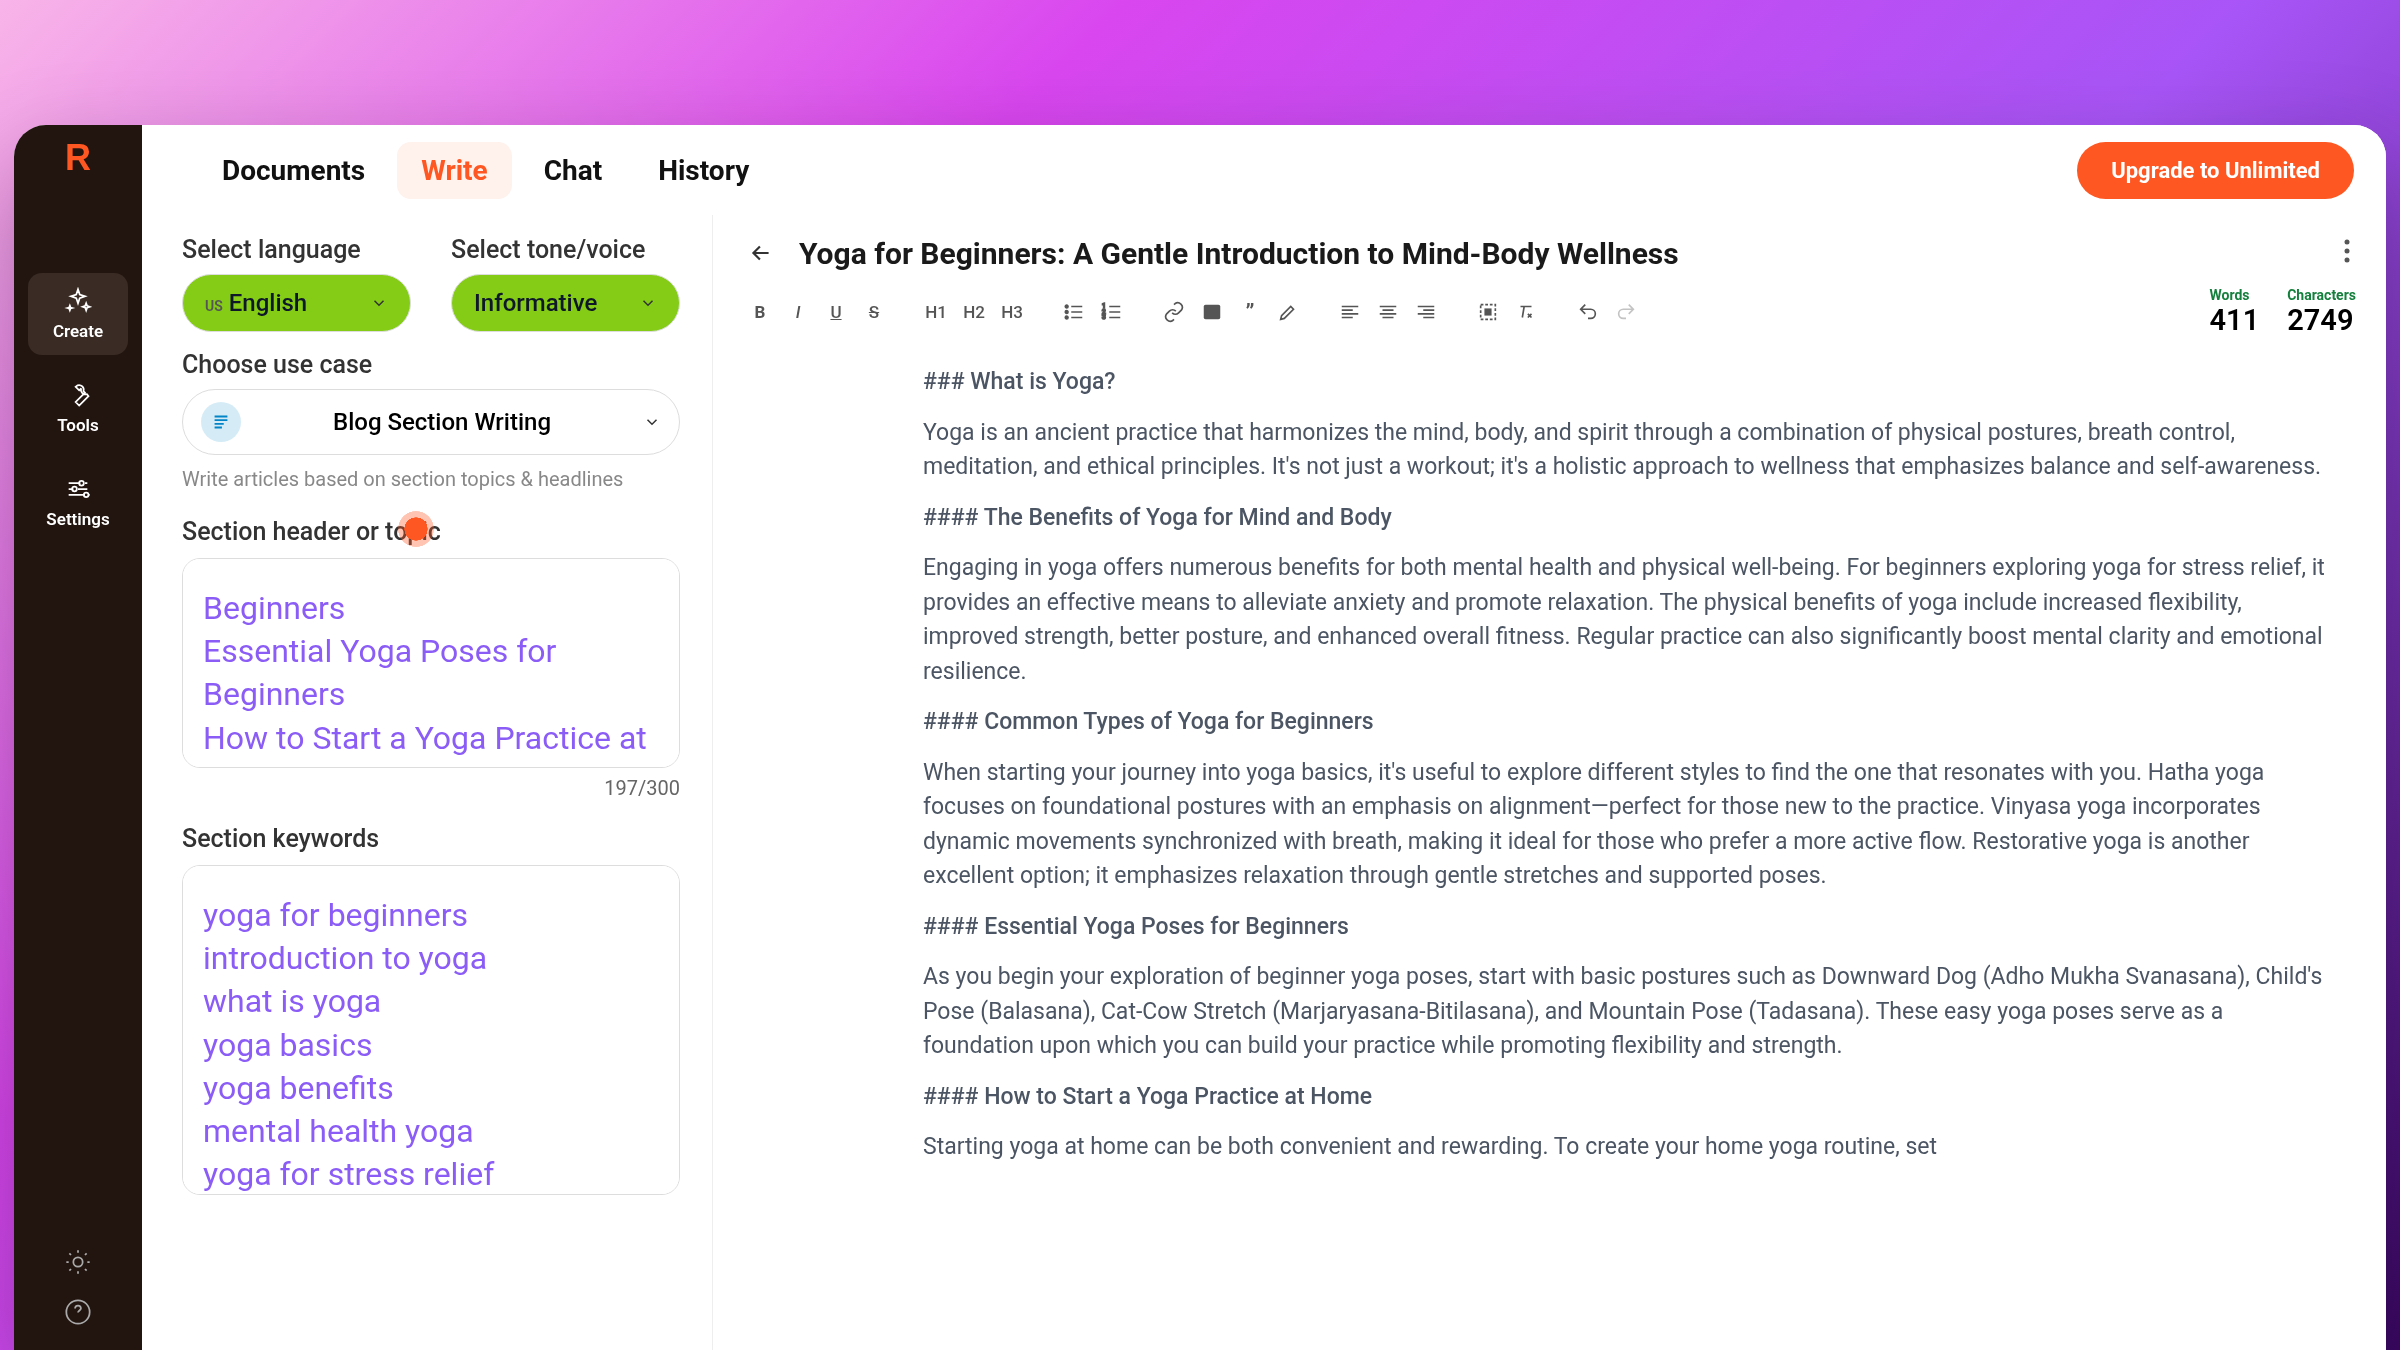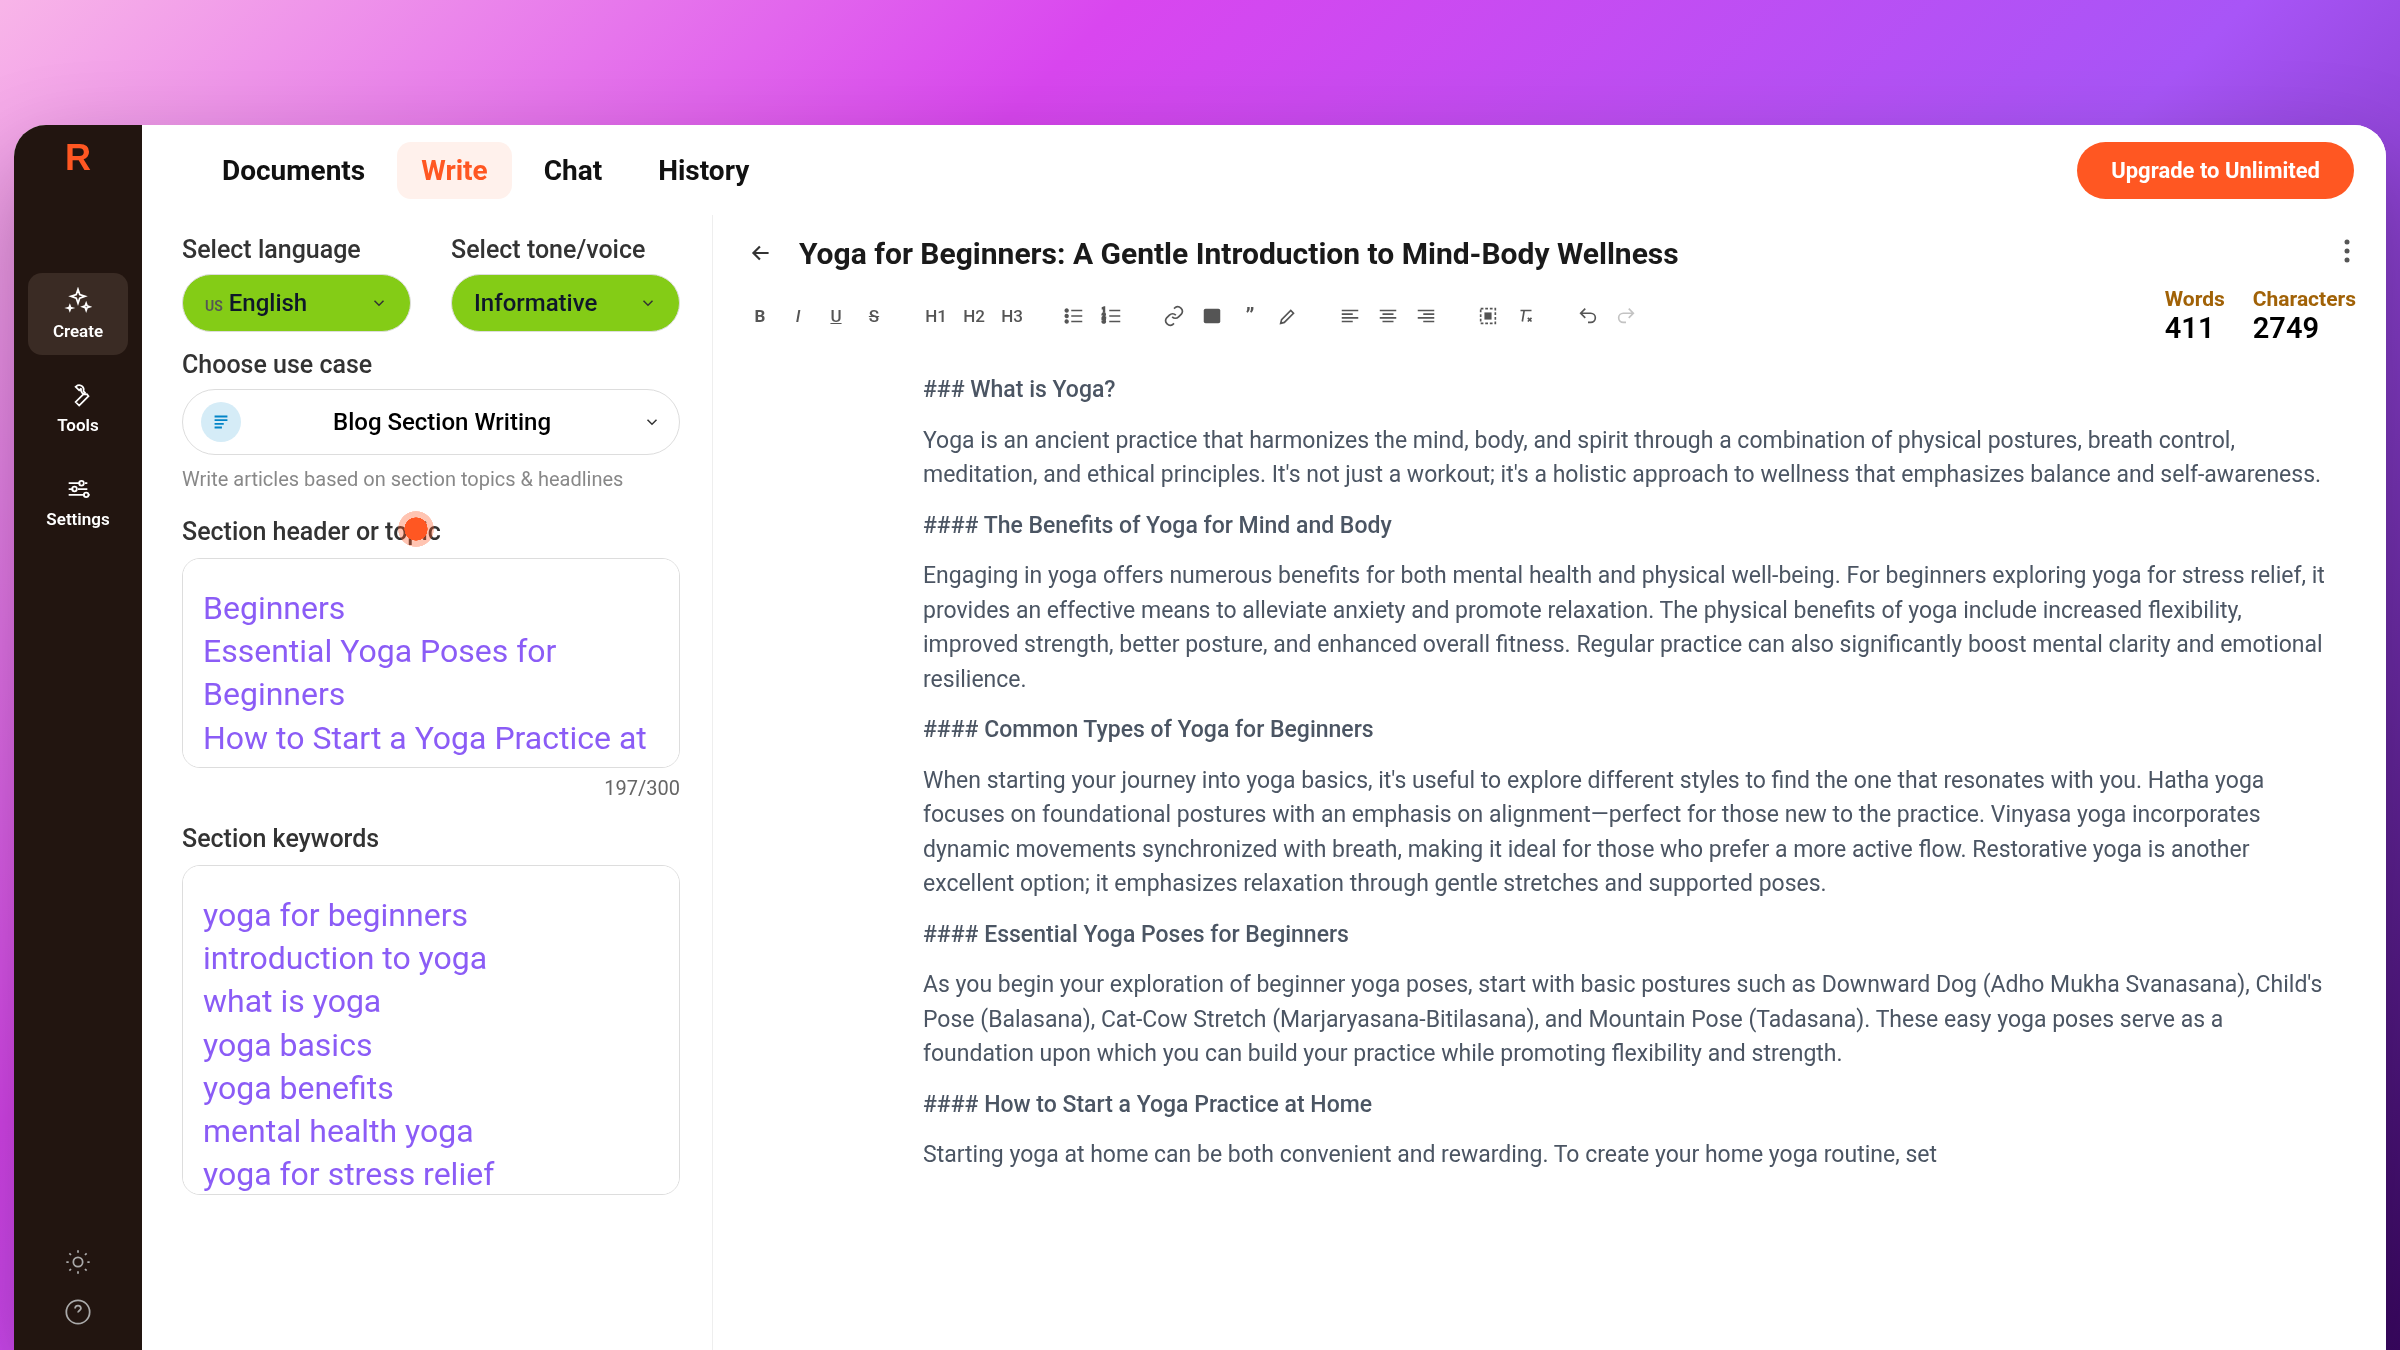--- a/index.html
+++ b/index.html
@@ -54,21 +54,21 @@
 .more-btn { cursor:pointer; padding:6px; }
 .more-btn svg{width:6px;height:24px;fill:#555}
 .toolbar-row { display:flex; align-items:center; padding:14px 30px 18px 30px; gap:0; border-bottom:0; }
 .tb-group { display:flex; align-items:center; gap:4px; padding:0 14px; }
 .tb-group:first-child{padding-left:0}
 .tb-btn { width:34px; height:34px; display:flex; align-items:center; justify-content:center; cursor:pointer; color:#555; font-size:17px; font-weight:500; border-radius:5px; }
 .tb-btn svg{width:22px;height:22px;stroke:#555;fill:none;stroke-width:1.8}
 .tb-btn.fill svg{fill:#555;stroke:none}
 .stats { margin-left:auto; display:flex; gap:28px; text-align:left; }
 .stat { display:flex; flex-direction:column; }
-.stat-label { font-size:21px; font-weight:700; color:#a16207; }
+.stat-label { font-size:14px; font-weight:700; color:#15803d; }
 .stat-val { font-size:29px; font-weight:600; color:#000000; }
 .editor-body { flex:1; overflow-y:auto; padding:10px 60px 30px 210px; color:#4b5563; font-size:23px; line-height:1.5; }
 .editor-body p { margin-bottom:16px; }
 .editor-body .h3, .editor-body .h4 { color:#4b5563; font-weight:500; }
 </style>
 </head>
 <body>
 
 <div class="bg">
  <div class="app-window">

